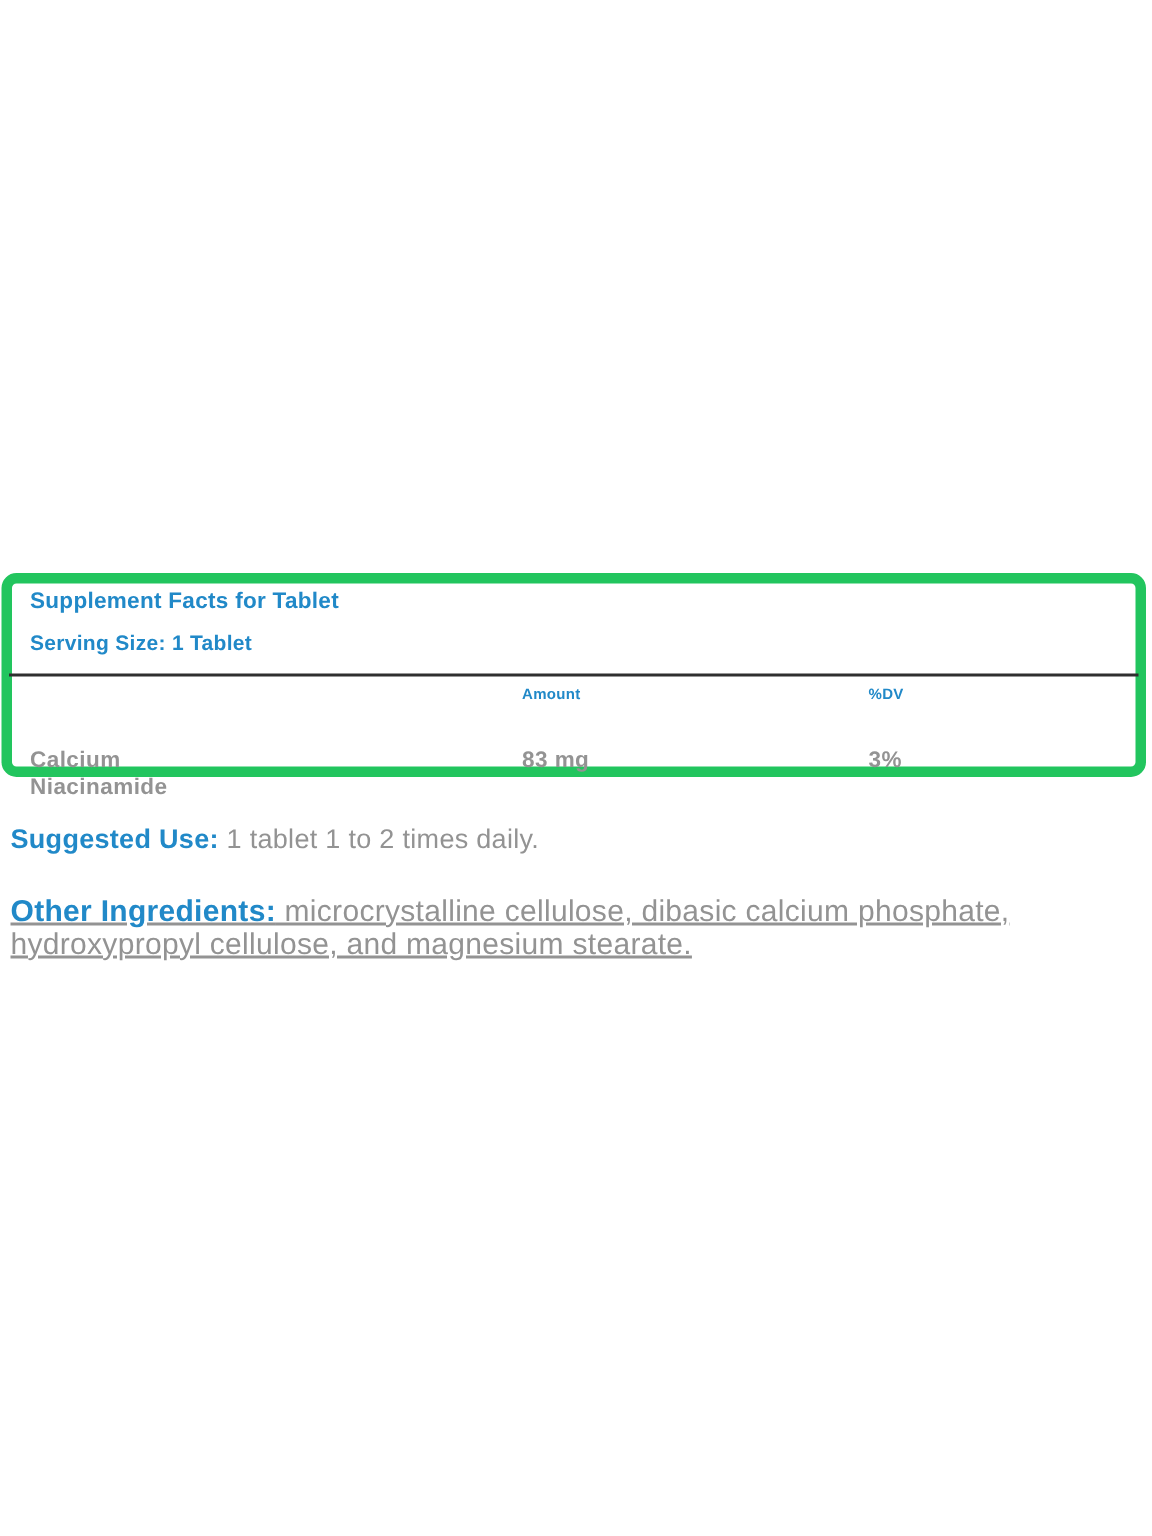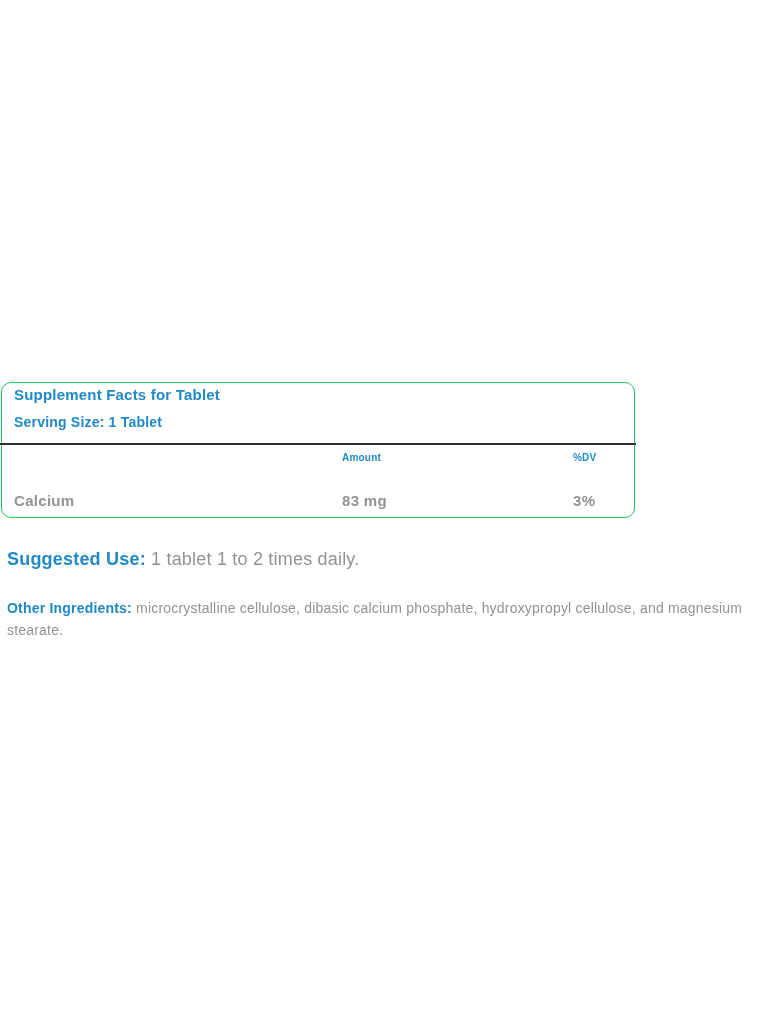--- a/index.html
+++ b/index.html
@@ -11,23 +11,23 @@
     width: 768px;
     height: 1024px;
     position: relative;
     font-family: "Liberation Sans", sans-serif;
     overflow: hidden;
   }
   .facts-box {
     position: absolute;
     left: 1px;
     top: 382px;
-    width: 634px;
+    width: 763px;
     height: 136px;
-    border: 1px solid #22c55e;
+    border: 7px solid #22c55e;
     border-radius: 10px;
     box-sizing: border-box;
     background: #ffffff;
   }
   .facts-title {
     position: absolute;
     left: 12px;
     top: 3px;
     font-size: 15px;
     font-weight: 700;
@@ -86,24 +86,25 @@
     font-size: 18px;
     line-height: 22px;
     color: #939393;
     letter-spacing: 0.2px;
   }
   .other-ingredients {
     position: absolute;
     left: 7px;
     top: 597px;
     width: 757px;
-    font-size: 14px;
+    font-size: 20px;
     line-height: 22px;
     color: #939393;
     letter-spacing: 0.2px;
+    text-decoration: underline;
   }
   .blue-label {
     color: #2189c8;
     font-weight: 700;
     text-align: center;
   }
 </style>
 </head>
 <body>
 
@@ -117,19 +118,20 @@
       <div></div>
       <div>Amount</div>
       <div>%DV</div>
     </div>
     <div class="facts-row facts-data-row">
       <div>Calcium</div>
       <div>83 mg</div>
       <div>3%</div>
     </div>
     <div class="facts-row facts-data-row">
+      <div>Niacinamide</div>
     </div>
   </div>
 </div>
 
 <div class="suggested-use"><span class="blue-label">Suggested Use:</span><span> 1 tablet 1 to 2 times daily.</span></div>
 
 <div class="other-ingredients"><span class="blue-label">Other Ingredients:</span><span> microcrystalline cellulose, dibasic calcium phosphate, hydroxypropyl cellulose, and magnesium stearate.</span></div>
 
 </body></html>

